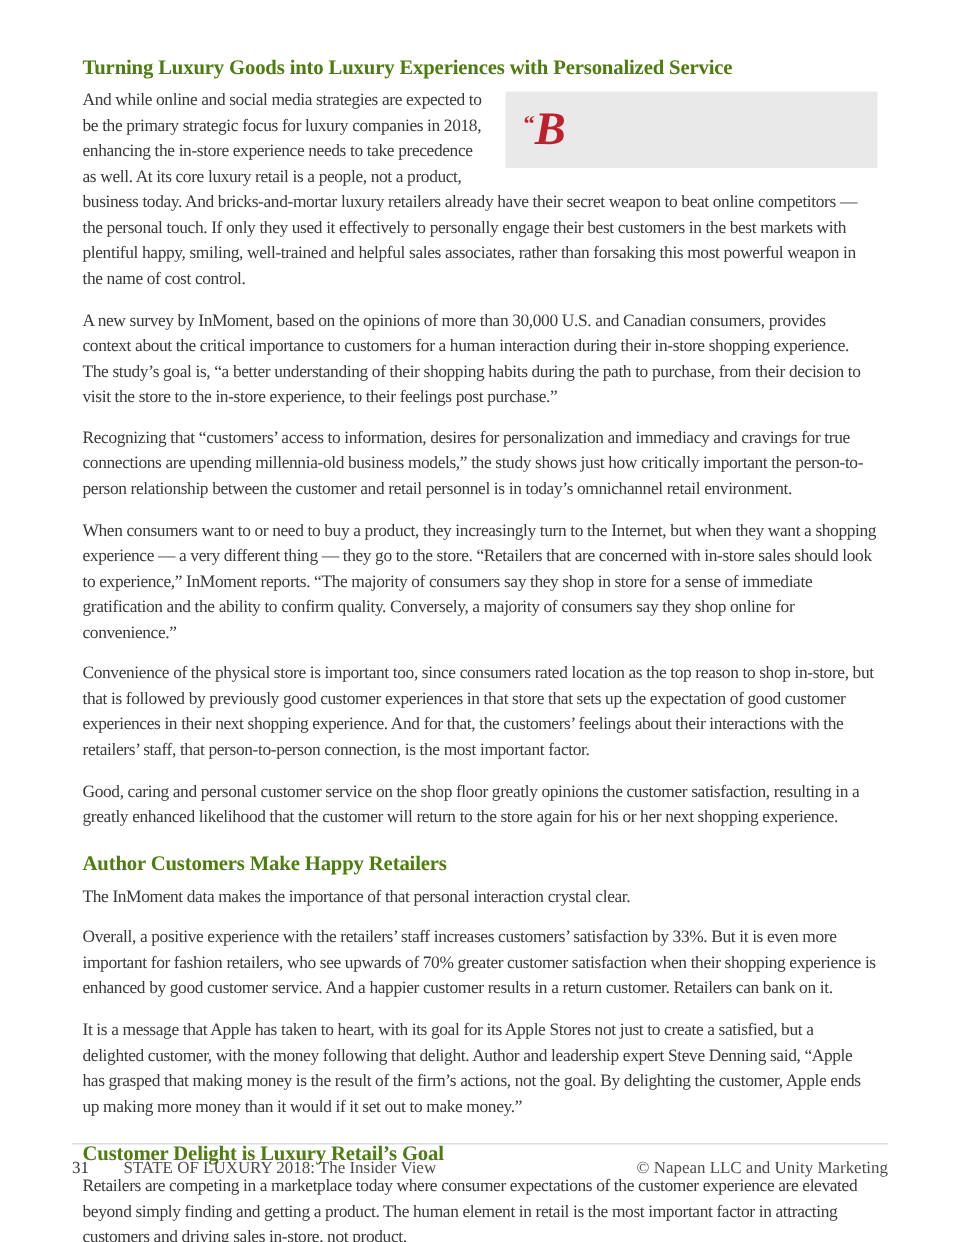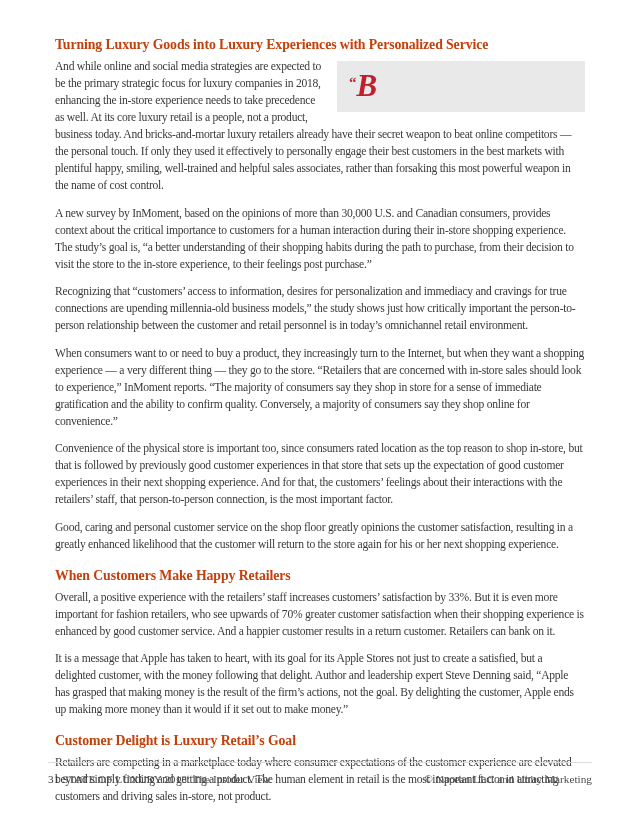--- a/index.html
+++ b/index.html
@@ -20,21 +20,21 @@
     color: #3a3a3a;
     font-size: 11.6px;
     line-height: 17px;
     letter-spacing: -0.25px;
   }
   .section-heading {
     font-family: "Liberation Serif", serif;
     font-weight: bold;
     font-size: 13.8px;
     line-height: 16px;
-    color: #c2410c;
+    color: #4d7c0f;
     letter-spacing: -0.1px;
     margin: 15px 0 5px 0;
   }
   .section-heading.first { margin-top: 0; }
   .body-p { margin: 0 0 10.5px 0; }
   .pullquote {
     float: right;
     width: 224px;
     background: #e9e9e9;
     padding: 9px 12px 10px 12px;
@@ -67,21 +67,21 @@
     position: absolute;
     left: 48px; right: 48px; top: 762px;
     border-top: 1px solid #dcdcdc;
     padding-top: 10px;
     display: flex;
     align-items: baseline;
     font-size: 11.3px;
     color: #4d4d4d;
     letter-spacing: 0;
   }
-  .pnum { color: #333333; margin-right: 3px; }
+  .pnum { color: #333333; margin-right: 23px; }
   .ftitle { color: #4d4d4d; text-align: center; }
   .fcopy { margin-left: auto; color: #4d4d4d; }
 </style>
 </head>
 <body>
 
 <div class="page">
   <div class="content">
 
     <h2 class="section-heading first">Turning Luxury Goods into Luxury Experiences with Personalized Service</h2>
@@ -91,21 +91,22 @@
         <span class="q-lead"><span class="q-open">“</span><span class="q-cap">B</span></span>
       </span><span>And while online and social media strategies are expected to be the primary strategic focus for luxury companies in 2018, enhancing the in-store experience needs to take precedence as well. At its core luxury retail is a people, not a product, business today. And bricks-and-mortar luxury retailers already have their secret weapon to beat online competitors — the personal touch. If only they used it effectively to personally engage their best customers in the best markets with plentiful happy, smiling, well-trained and helpful sales associates, rather than forsaking this most powerful weapon in the name of cost control.</span>
     </p>
 
     <p class="body-p">A new survey by InMoment, based on the opinions of more than 30,000 U.S. and Canadian consumers, provides context about the critical importance to customers for a human interaction during their in-store shopping experience. The study’s goal is, “a better understanding of their shopping habits during the path to purchase, from their decision to visit the store to the in-store experience, to their feelings post purchase.”</p>
     <p class="body-p">Recognizing that “customers’ access to information, desires for personalization and immediacy and cravings for true connections are upending millennia-old business models,” the study shows just how critically important the person-to-person relationship between the customer and retail personnel is in today’s omnichannel retail environment.</p>
     <p class="body-p">When consumers want to or need to buy a product, they increasingly turn to the Internet, but when they want a shopping experience — a very different thing — they go to the store. “Retailers that are concerned with in-store sales should look to experience,” InMoment reports. “The majority of consumers say they shop in store for a sense of immediate gratification and the ability to confirm quality. Conversely, a majority of consumers say they shop online for convenience.”</p>
     <p class="body-p">Convenience of the physical store is important too, since consumers rated location as the top reason to shop in-store, but that is followed by previously good customer experiences in that store that sets up the expectation of good customer experiences in their next shopping experience. And for that, the customers’ feelings about their interactions with the retailers’ staff, that person-to-person connection, is the most important factor.</p>
     <p class="body-p">Good, caring and personal customer service on the shop floor greatly opinions the customer satisfaction, resulting in a greatly enhanced likelihood that the customer will return to the store again for his or her next shopping experience.</p>
 
-    <h2 class="section-heading">When Customers Make Happy Retailers</h2>
+    <h2 class="section-heading">Author Customers Make Happy Retailers</h2>
+    <p class="body-p">The InMoment data makes the importance of that personal interaction crystal clear.</p>
     <p class="body-p">Overall, a positive experience with the retailers’ staff increases customers’ satisfaction by 33%. But it is even more important for fashion retailers, who see upwards of 70% greater customer satisfaction when their shopping experience is enhanced by good customer service. And a happier customer results in a return customer. Retailers can bank on it.</p>
     <p class="body-p">It is a message that Apple has taken to heart, with its goal for its Apple Stores not just to create a satisfied, but a delighted customer, with the money following that delight. Author and leadership expert Steve Denning said, “Apple has grasped that making money is the result of the firm’s actions, not the goal. By delighting the customer, Apple ends up making more money than it would if it set out to make money.”</p>
 
     <h2 class="section-heading">Customer Delight is Luxury Retail’s Goal</h2>
     <p class="body-p">Retailers are competing in a marketplace today where consumer expectations of the customer experience are elevated beyond simply finding and getting a product. The human element in retail is the most important factor in attracting customers and driving sales in-store, not product.</p>
 
   </div>
 
   <div class="footer">
     <span class="pnum">31</span>

